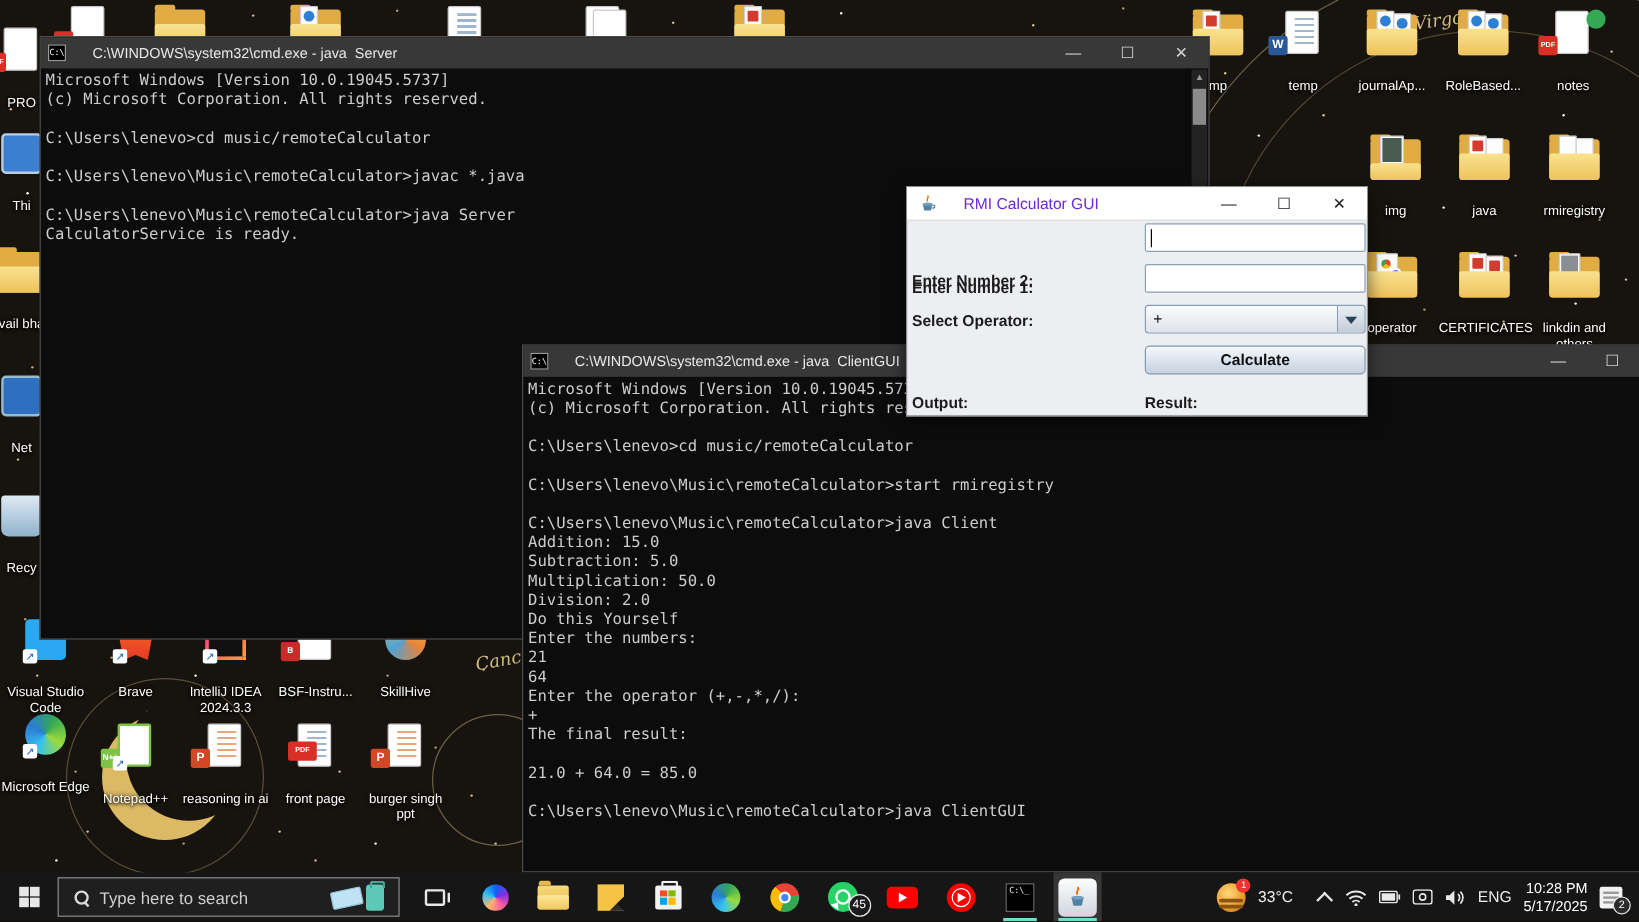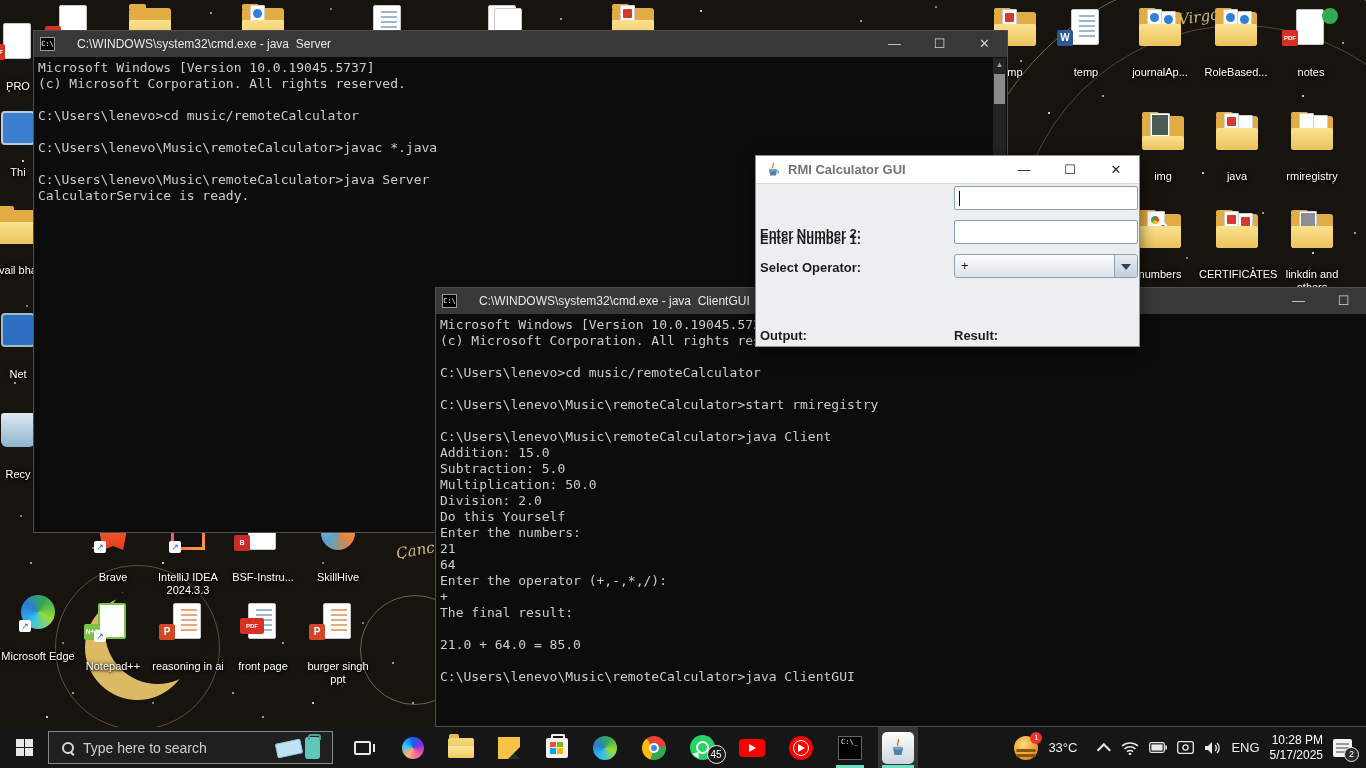--- a/index.html
+++ b/index.html
@@ -73,21 +73,21 @@
   .scrollbar { position:absolute; top:27px; right:1px; bottom:1px; width:13px; background:#232323; }
   .scrollbar .arrow { position:absolute; left:0; width:13px; height:13px; color:#9a9a9a; font-size:8px;
              text-align:center; line-height:13px; }
   .scrollbar .thumb { position:absolute; left:1px; top:16px; width:11px; height:30px; background:#8a8a8a; }
 
   
   .calc { position:absolute; left:755px; top:155px; width:385px; height:192px; background:#eceef1;
           border:1px solid #8f8f8f; box-shadow:0 4px 14px rgba(0,0,0,.55); z-index:4; }
   .calcbar { height:28px; background:#fff; display:flex; align-items:center; padding-left:9px;
           border-bottom:1px solid #d9d9d9; }
-  .calctitle { font-size:13px; color:#737373; margin-left:7px;font-weight:bold; }
+  .calctitle { font-size:13px; color:#6d28d9; margin-left:22px; }
   .calcbtns { position:absolute; right:0; top:0; display:flex; }
   .calcbtn { width:46px; height:28px; text-align:center; line-height:28px; color:#222; font-size:13px; }
   .nlabel { position:absolute; left:4px; font-size:13px; font-weight:bold; color:#1c1c1c; }
   .nfield { position:absolute; left:198px; width:184px; height:24px; background:#fff;
             border:1px solid #8aa0b4; border-radius:2px; }
   .caret { position:absolute; left:4px; top:4px; width:1px; height:15px; background:#000; }
   .ncombo { position:absolute; left:198px; top:98px; width:184px; height:24px; border:1px solid #8aa0b4;
             border-radius:3px; background:linear-gradient(180deg,#fbfcfd,#dde3e9); font-size:13px;
             color:#111; line-height:22px; padding-left:6px; }
   .ncombo .arrowzone { position:absolute; right:0; top:0; width:23px; height:22px;
@@ -363,21 +363,21 @@
     </div>
 
   <div class="dicon" style="left:1122px;top:210px;">
       <div class="ic">
         <div class="fold-back"></div>
         <div class="peek" style="width:18px;">
           <div class="chrome"></div>
         </div>
         <div class="fold-front"></div>
       </div>
-      <div class="lbl">numbers</div>
+      <div class="lbl">operator</div>
     </div>
   <div class="dicon" style="left:1199px;top:210px;">
       <div class="ic">
         <div class="fold-back"></div>
         <div class="peek">
           <div class="mark"></div>
         </div>
         <div class="peek p2">
           <div class="mark"></div>
         </div>
@@ -389,20 +389,27 @@
       <div class="ic">
         <div class="fold-back"></div>
         <div class="peek" style="width:18px;height:22px;">
           <div class="img" style="background:#8b8f94;"></div>
         </div>
         <div class="fold-front"></div>
       </div>
       <div class="lbl">linkdin and others</div>
     </div>
 
+  <div class="dicon" style="left:0px;top:513px;">
+      <div class="ic">
+        <div class="sq-icon" style="background:#2aa8f2;clip-path:polygon(70% 0,100% 15%,100% 85%,70% 100%,15% 62%,0 72%,0 28%,15 38%);"></div>
+        <div class="shortcut"></div>
+      </div>
+      <div class="lbl">Visual Studio Code</div>
+    </div>
   <div class="dicon" style="left:75px;top:513px;">
       <div class="ic">
         <div class="sq-icon" style="background:linear-gradient(180deg,#ff6b2b,#e23b23);clip-path:polygon(50% 0,95% 18%,80% 100%,50% 88%,20% 100%,5% 18%);"></div>
         <div class="shortcut"></div>
       </div>
       <div class="lbl">Brave</div>
     </div>
   <div class="dicon" style="left:150px;top:513px;">
       <div class="ic">
         <div class="sq-icon" style="background:#111;border:3px solid;border-image:linear-gradient(135deg,#ff318c,#fe9a3e) 1;"></div>
@@ -553,20 +560,21 @@
     <div class="nfield" style="top:64px;">
       <span></span>
     </div>
 
     <div class="nlabel" style="top:104px;">Select Operator:</div>
     <div class="ncombo">
       <span>+</span>
       <div class="arrowzone"></div>
     </div>
 
+    <div class="nbutton">Calculate</div>
 
     <div class="nlabel" style="top:172px;">Output:</div>
     <div class="nlabel" style="top:172px;left:198px;">Result:</div>
   </div>
 
   <div class="taskbar">
     <div class="focus-bg"></div>
 
     <div class="tb" style="left:8px;width:32px;">
       <div class="startflag">

